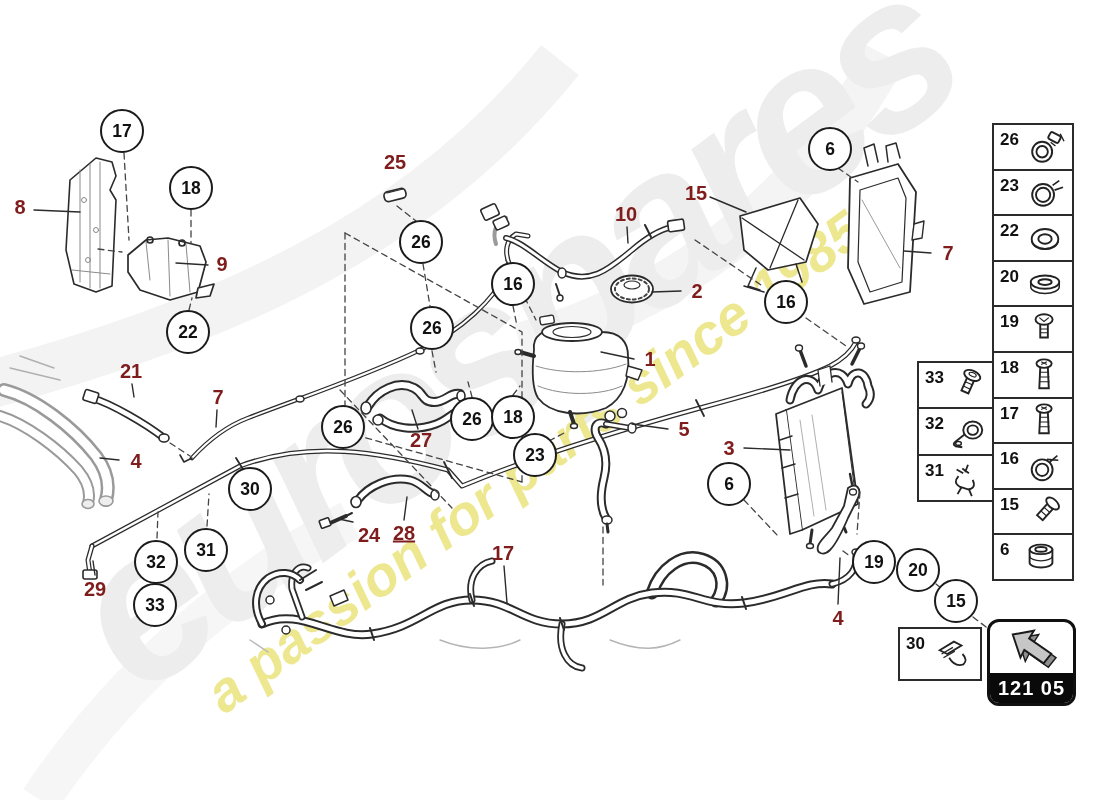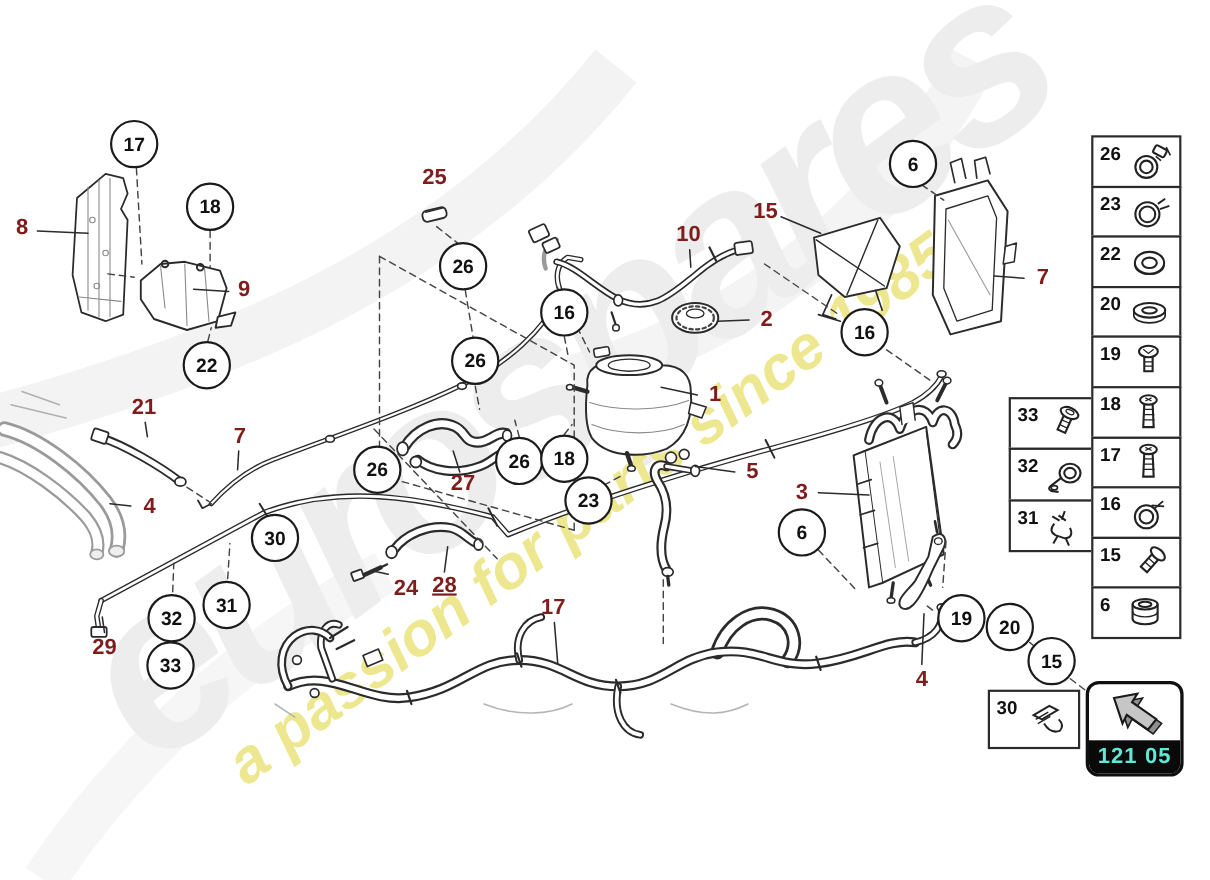--- a/index.html
+++ b/index.html
@@ -31,21 +31,21 @@
   .cell + .cell{margin-top:-2px;}
   #sidebar-right .cell{height:47.6px;}
   #sidebar-left .cell{height:48.4px;}
   #box-30 .cell{height:54px;width:84px;}
   .cell .num{font-weight:bold;font-size:17px;padding:5px 0 0 6px;color:#111;}
   .cell .ico{flex:1;display:flex;align-items:center;justify-content:center;height:100%;}
   
   #badge{position:absolute;left:987px;top:619px;width:89px;height:87px;box-sizing:border-box;z-index:5;
     border:3px solid #101010;border-radius:12px;background:#fff;overflow:hidden;display:flex;flex-direction:column;}
   .badge-art{flex:1;display:flex;align-items:center;justify-content:center;}
-  .badge-code{height:30px;background:#0a0a0a;color:#5eead4;font-weight:bold;font-size:20px;
+  .badge-code{height:30px;background:#0a0a0a;color:#ffffff;font-weight:bold;font-size:20px;
     display:flex;align-items:center;justify-content:center;letter-spacing:1px;}
 </style>
 </head>
 <body>
 
 <div id="stage">
 
   <svg id="bg-swoosh" class="layer" viewBox="0 0 1100 800">
     <path d="M-30,390 C220,325 420,235 560,60" fill="none" stroke="#f3f3f3" stroke-width="48"></path>
     <path d="M520,345 C660,305 800,215 885,55" fill="none" stroke="#f4f4f4" stroke-width="44"></path>

